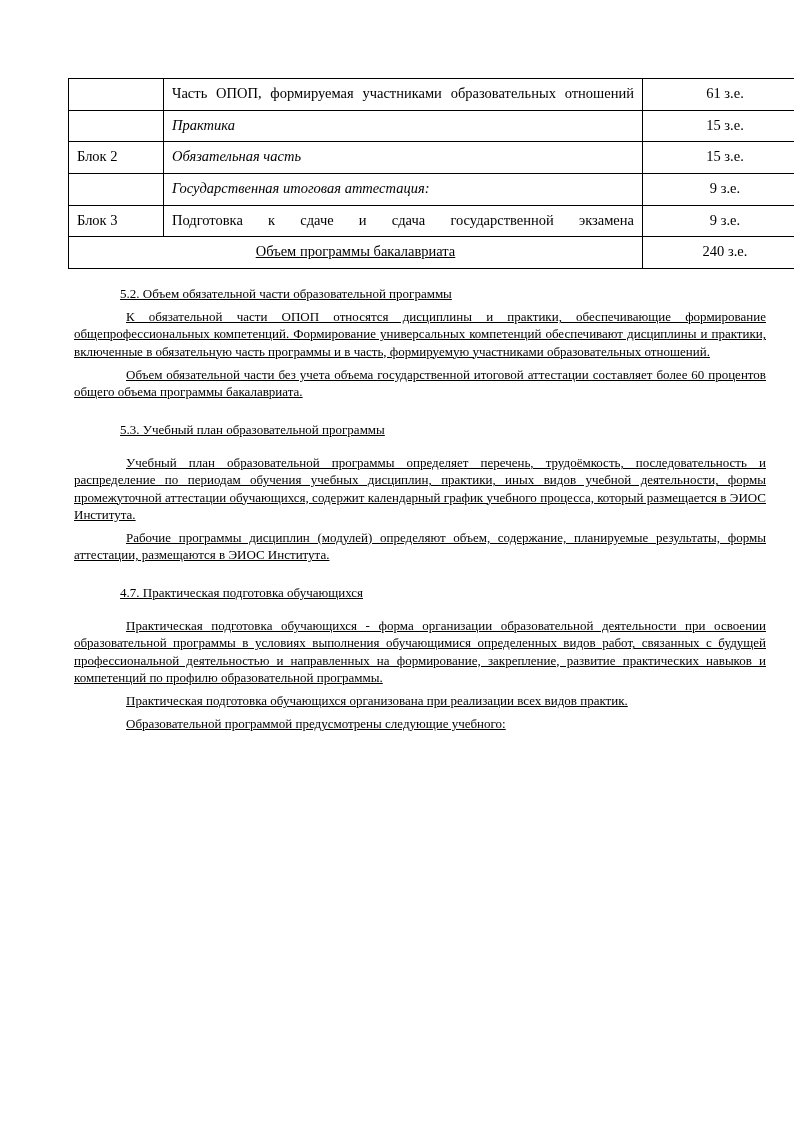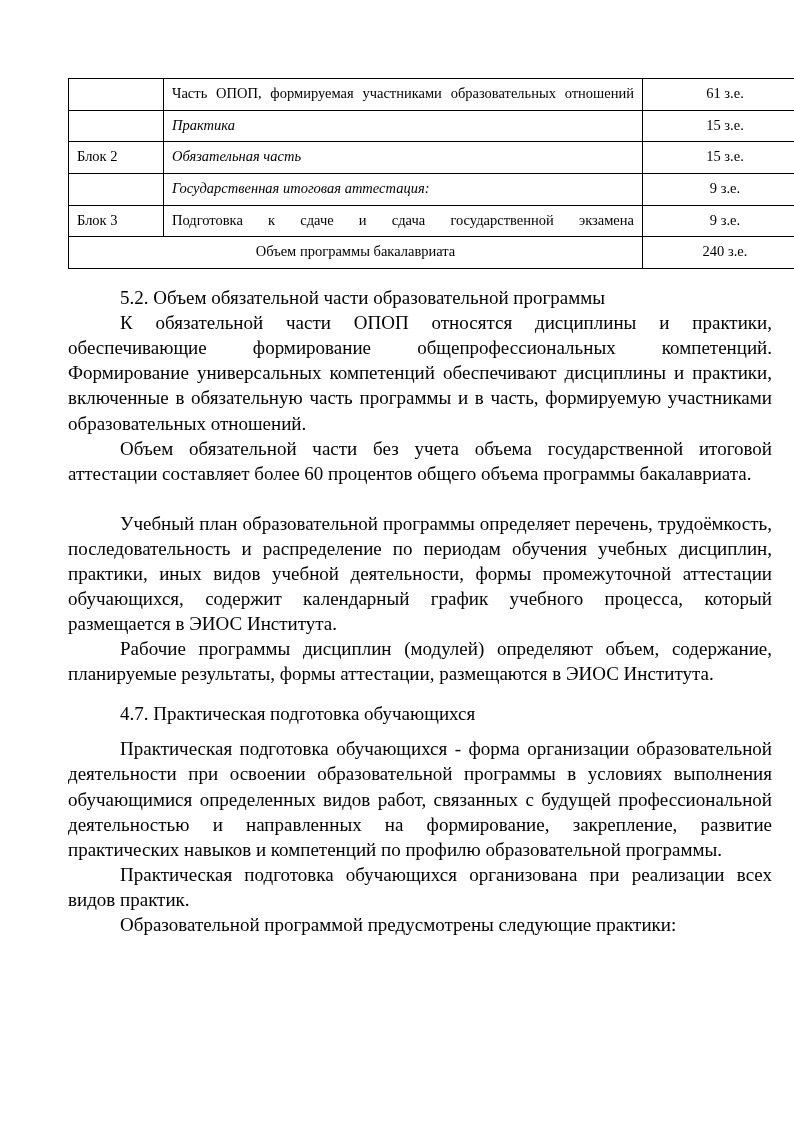--- a/index.html
+++ b/index.html
@@ -47,34 +47,36 @@
     text-align: left;
     text-align-last: left;
     font-style: italic;
   }
   td.col-value {
     width: 148px;
     text-align: center;
   }
   td.total-label {
     text-align: center;
+    text-decoration: underline;
   }
   
   td.nb-top { border-top: none; }
   td.nb-bottom { border-bottom: none; }
 
   .body-text {
-    font-size: 19px;
+    font-size: 13px;
     line-height: 1.32;
     text-align: justify;
     margin: 0;
+    text-decoration: underline;
   }
   .para {
     text-indent: 52px;
-    margin: 0;
+    margin: 6px;
   }
   .heading {
     text-indent: 52px;
     margin: 0;
     text-align: left;
   }
   .gap-small { height: 10px; }
   .gap-med { height: 15px; }
   .spacer-after-table { height: 16px; }
 </style>
@@ -121,28 +123,29 @@
 
   <div class="body-text">
     <p class="heading">5.2. Объем обязательной части образовательной программы</p>
     <p class="para">К обязательной части ОПОП относятся дисциплины и практики, обеспечивающие формирование общепрофессиональных компетенций. Формирование универсальных компетенций обеспечивают дисциплины и практики, включенные в обязательную часть программы и в часть, формируемую участниками образовательных отношений.</p>
     <p class="para">Объем обязательной части без учета объема государственной итоговой аттестации составляет более 60 процентов общего объема программы бакалавриата.</p>
   </div>
 
   <div class="gap-med"></div>
 
   <div class="body-text">
+    <p class="heading">5.3. Учебный план образовательной программы</p>
     <div class="gap-small"></div>
     <p class="para">Учебный план образовательной программы определяет перечень, трудоёмкость, последовательность и распределение по периодам обучения учебных дисциплин, практики, иных видов учебной деятельности, формы промежуточной аттестации обучающихся, содержит календарный график учебного процесса, который размещается в ЭИОС Института.</p>
     <p class="para">Рабочие программы дисциплин (модулей) определяют объем, содержание, планируемые результаты, формы аттестации, размещаются в ЭИОС Института.</p>
   </div>
 
   <div class="gap-med"></div>
 
   <div class="body-text">
     <p class="heading">4.7. Практическая подготовка обучающихся</p>
     <div class="gap-small"></div>
     <p class="para">Практическая подготовка обучающихся - форма организации образовательной деятельности при освоении образовательной программы в условиях выполнения обучающимися определенных видов работ, связанных с будущей профессиональной деятельностью и направленных на формирование, закрепление, развитие практических навыков и компетенций по профилю образовательной программы.</p>
     <p class="para">Практическая подготовка обучающихся организована при реализации всех видов практик.</p>
-    <p class="para">Образовательной программой предусмотрены следующие практики:</p>
+    <p class="para">Образовательной программой предусмотрены следующие учебного:</p>
   </div>
 
 </div>
 
 </body></html>

